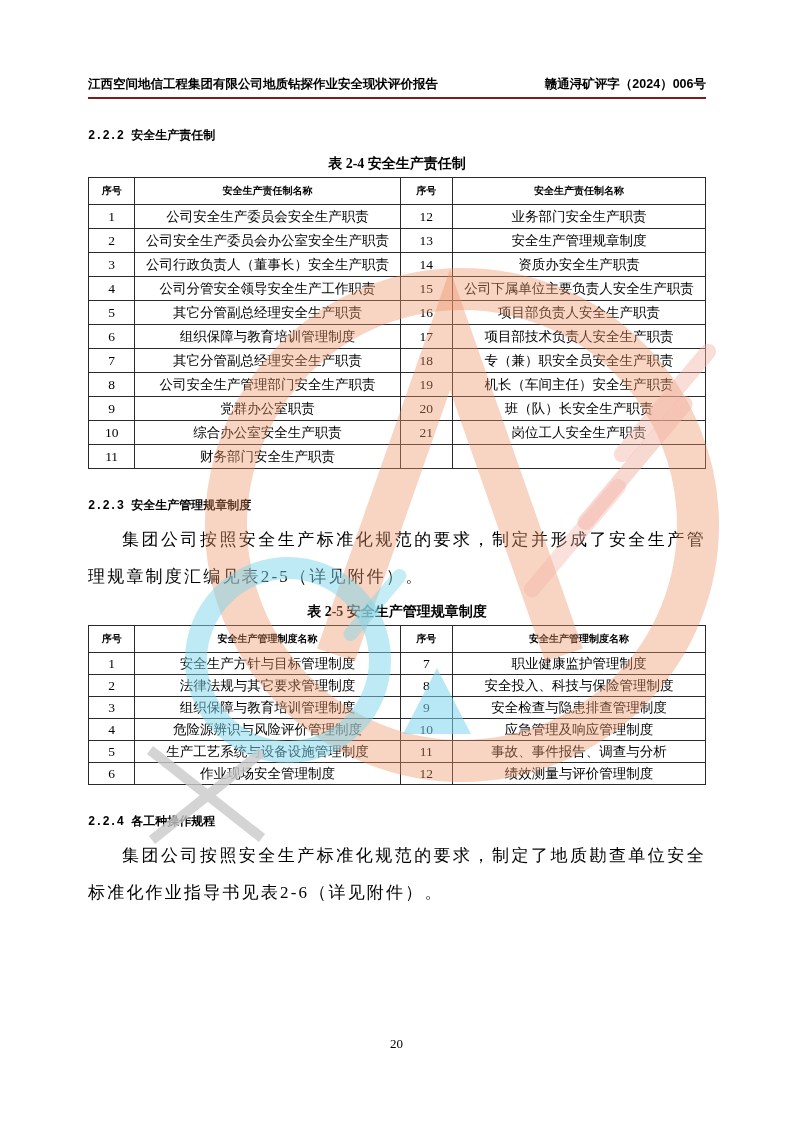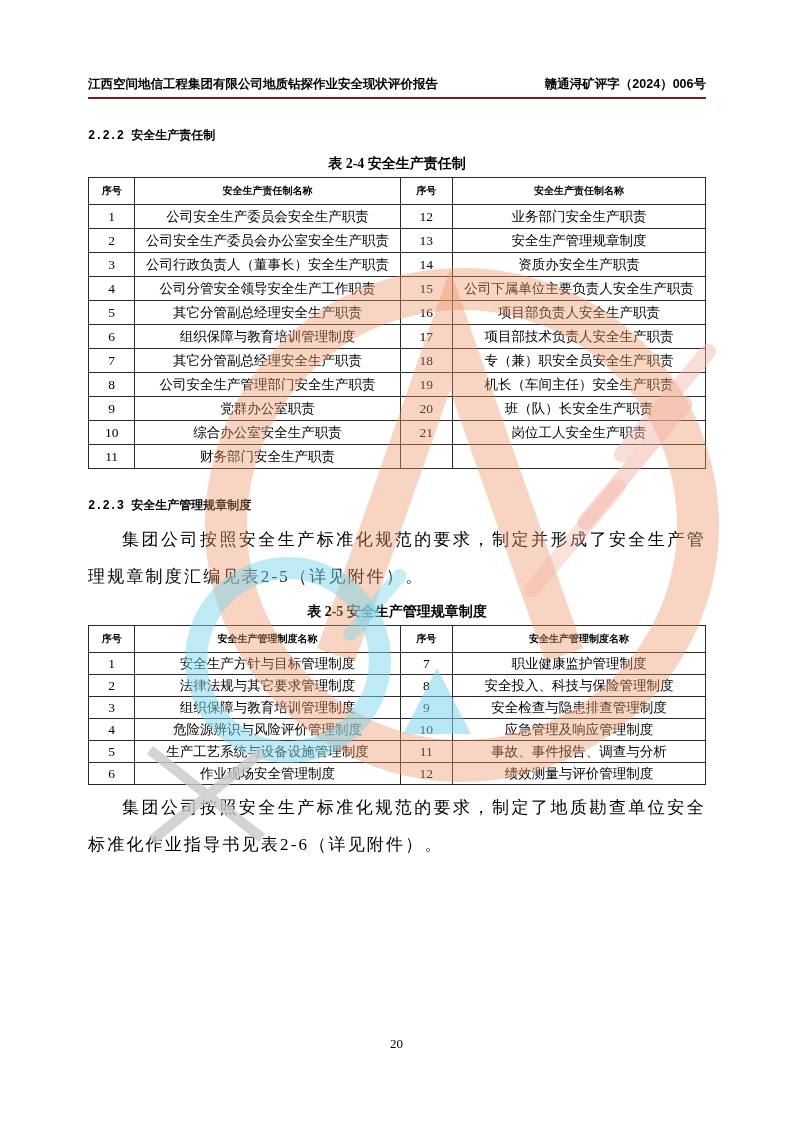--- a/index.html
+++ b/index.html
@@ -215,20 +215,21 @@
 
           <tr>
             <td>6</td>
             <td>作业现场安全管理制度</td>
             <td>12</td>
             <td>绩效测量与评价管理制度</td>
           </tr>
         </tbody>
     </table>
 
+    <h2 class="section m-top">2.2.4 各工种操作规程</h2>
     <p class="body">集团公司按照安全生产标准化规范的要求，制定了地质勘查单位安全标准化作业指导书见表2-6（详见附件）。</p>
   </div>
 
   <svg class="watermark" width="793" height="1122" viewBox="0 0 793 1122" xmlns="http://www.w3.org/2000/svg">
     <g>
       <circle cx="462" cy="525" r="236" fill="none" stroke="#EE9468" stroke-width="42" opacity="0.40"></circle>
       <path d="M336 655 L450 330 L564 655" fill="none" stroke="#EE9468" stroke-width="40" opacity="0.40"></path>
     </g>
     <g>
       <rect x="550" y="455" width="170" height="16" rx="8" transform="rotate(-50 635 463)" fill="#F2B3A6" opacity="0.50"></rect>

